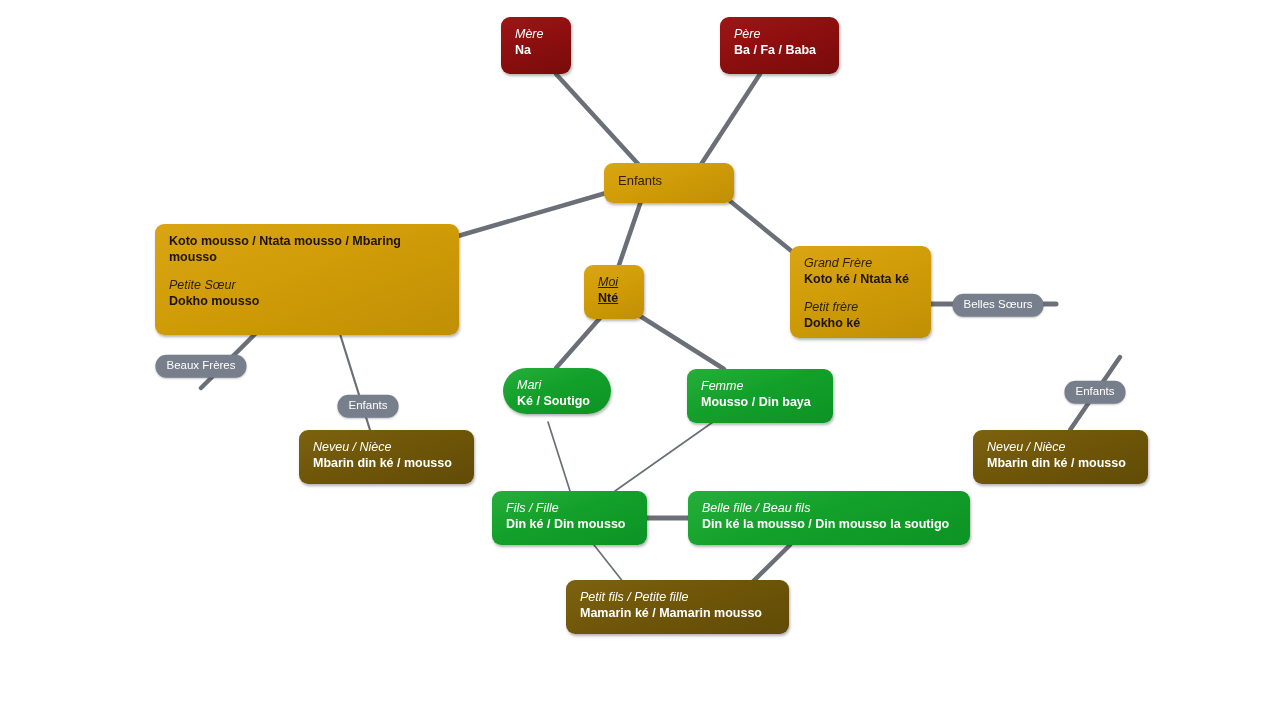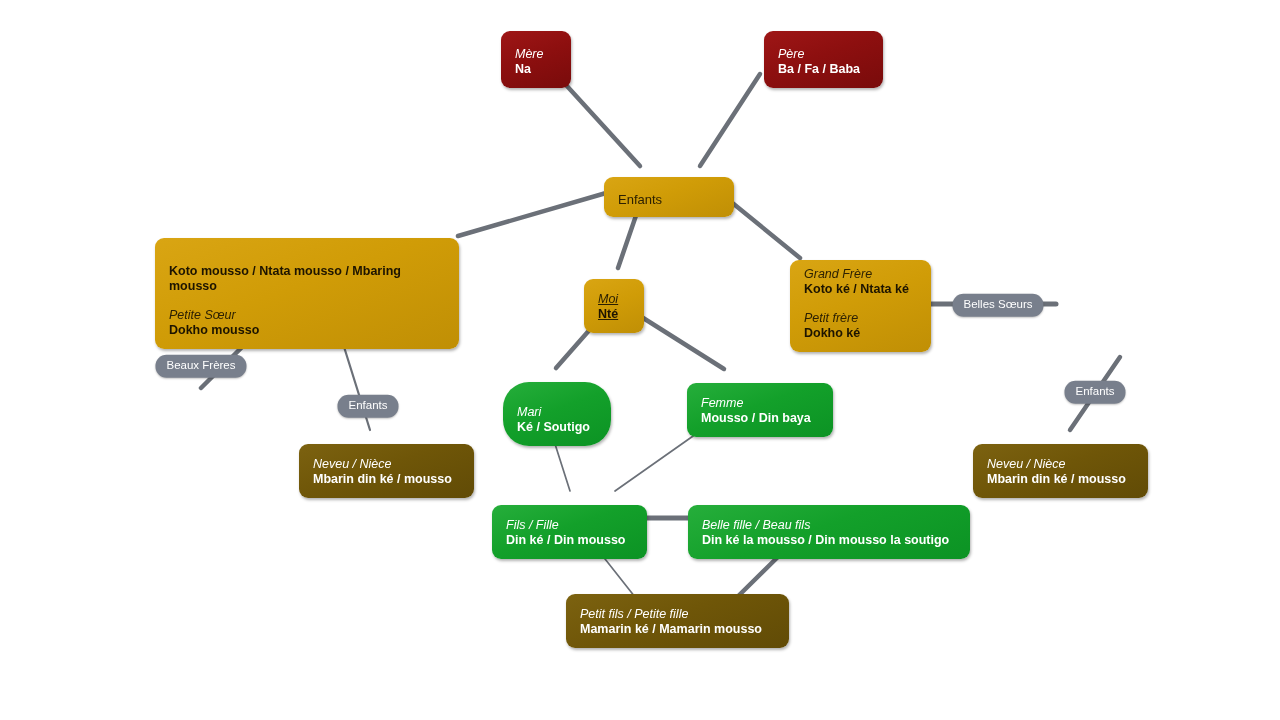--- a/index.html
+++ b/index.html
@@ -27,24 +27,23 @@
     height: 720px;
     pointer-events: none;
   }
   .node {
     position: absolute;
     box-sizing: border-box;
     border-radius: 9px;
     padding: 10px 14px;
     display: flex;
     flex-direction: column;
-    justify-content: flex-end;
+    justify-content: flex-start;
     box-shadow: 1px 2px 3px rgba(0,0,0,0.30);
     z-index: 5;
-    margin-top: 14px;
   }
   .node .role {
     font-style: italic;
     font-weight: normal;
     font-size: 12.5px;
     line-height: 1.25;
     white-space: nowrap;
   }
   .node .term {
     font-weight: bold;
@@ -141,21 +140,21 @@
     </g>
   </svg>
 
   <div class="node c-red" style="left:501px; top:17px; width:70px; height:57px;">
     <div class="pair">
       <div class="role">Mère</div>
       <div class="term">Na</div>
     </div>
   </div>
 
-  <div class="node c-red" style="left:764px; top:17px; width:119px; height:57px;">
+  <div class="node c-red" style="left:720px; top:17px; width:119px; height:57px;">
     <div class="pair">
       <div class="role">Père</div>
       <div class="term">Ba / Fa / Baba</div>
     </div>
   </div>
 
   <div class="node c-gold" style="left:604px; top:163px; width:130px; height:40px;">
     <div class="simple">Enfants</div>
   </div>
 
@@ -196,21 +195,21 @@
     </div>
   </div>
 
   <div class="node c-olive" style="left:973px; top:430px; width:175px; height:54px;">
     <div class="pair">
       <div class="role">Neveu / Nièce</div>
       <div class="term">Mbarin din ké / mousso</div>
     </div>
   </div>
 
-  <div class="node c-green" style="left:503px; top:368px; width:108px; height:64px;border-radius:26px;">
+  <div class="node c-green" style="left:503px; top:368px; width:108px; height:46px;border-radius:26px;">
     <div class="pair">
       <div class="role">Mari</div>
       <div class="term">Ké / Soutigo</div>
     </div>
   </div>
 
   <div class="node c-green" style="left:687px; top:369px; width:146px; height:54px;">
     <div class="pair">
       <div class="role">Femme</div>
       <div class="term">Mousso / Din baya</div>

